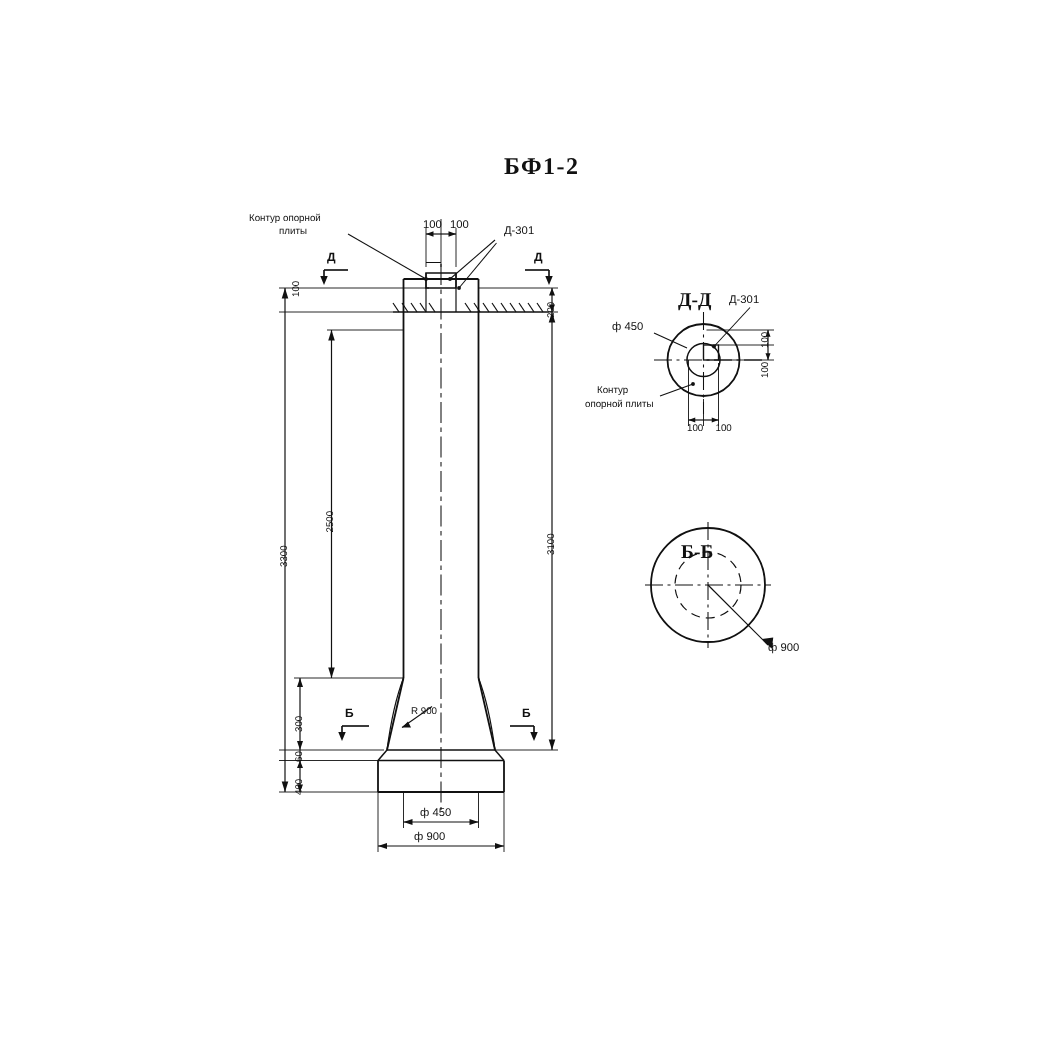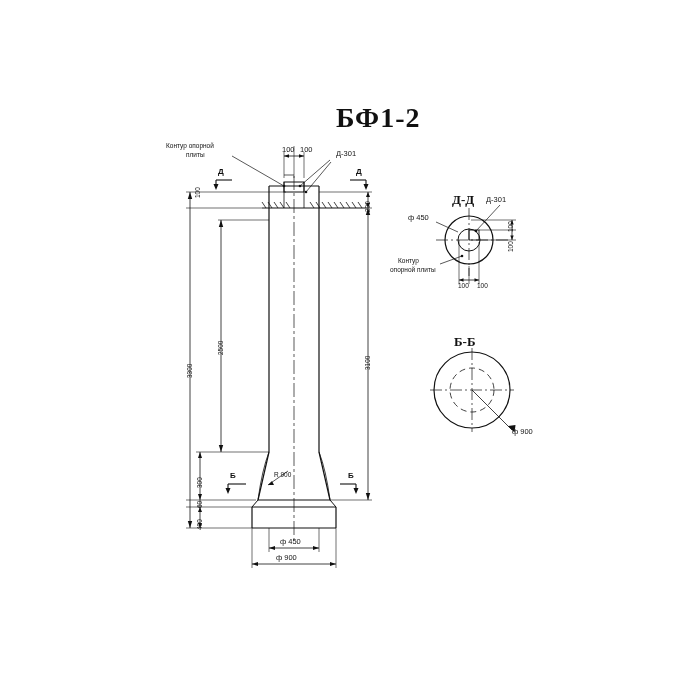--- a/index.html
+++ b/index.html
@@ -29,21 +29,21 @@
     white-space: nowrap;
     line-height: 1;
   }
   .tiny { font-size: 6.5px; }
   .small { font-size: 7.5px; }
   .vert {
     transform-origin: left top;
     transform: rotate(-90deg);
   }
   .title-main {
-    font-size: 28px;
+    font-size: 16px;
     font-weight: bold;
     letter-spacing: 1px;
     font-family: "Liberation Serif", serif;
   }
   .sec-title {
     font-size: 13px;
     font-weight: bold;
     font-family: "Liberation Serif", serif;
     margin-top: 33px;
   }
@@ -289,16 +289,16 @@
   <div class="lbl sec-title" style="left:452px; top:160px;">Д-Д</div>
   <div class="lbl small" style="left:486px; top:196px;">Д-301</div>
   <div class="lbl small" style="left:408px; top:214px;">ф 450</div>
   <div class="lbl tiny" style="left:398px; top:258px;">Контур</div>
   <div class="lbl tiny" style="left:390px; top:267px;">опорной плиты</div>
   <div class="lbl tiny" style="left:458px; top:283px;">100</div>
   <div class="lbl tiny" style="left:477px; top:283px;">100</div>
   <div class="lbl tiny vert" style="left:508px; top:232px;">100</div>
   <div class="lbl tiny vert" style="left:508px; top:252px;">100</div>
 
-  <div class="lbl sec-title" style="left:454px; top:302px;text-align:center;">Б-Б</div>
+  <div class="lbl sec-title" style="left:454px; top:328px;text-align:center;">Б-Б</div>
   <div class="lbl small" style="left:512px; top:428px;">ф 900</div>
 
 </div>
 
 </body></html>

